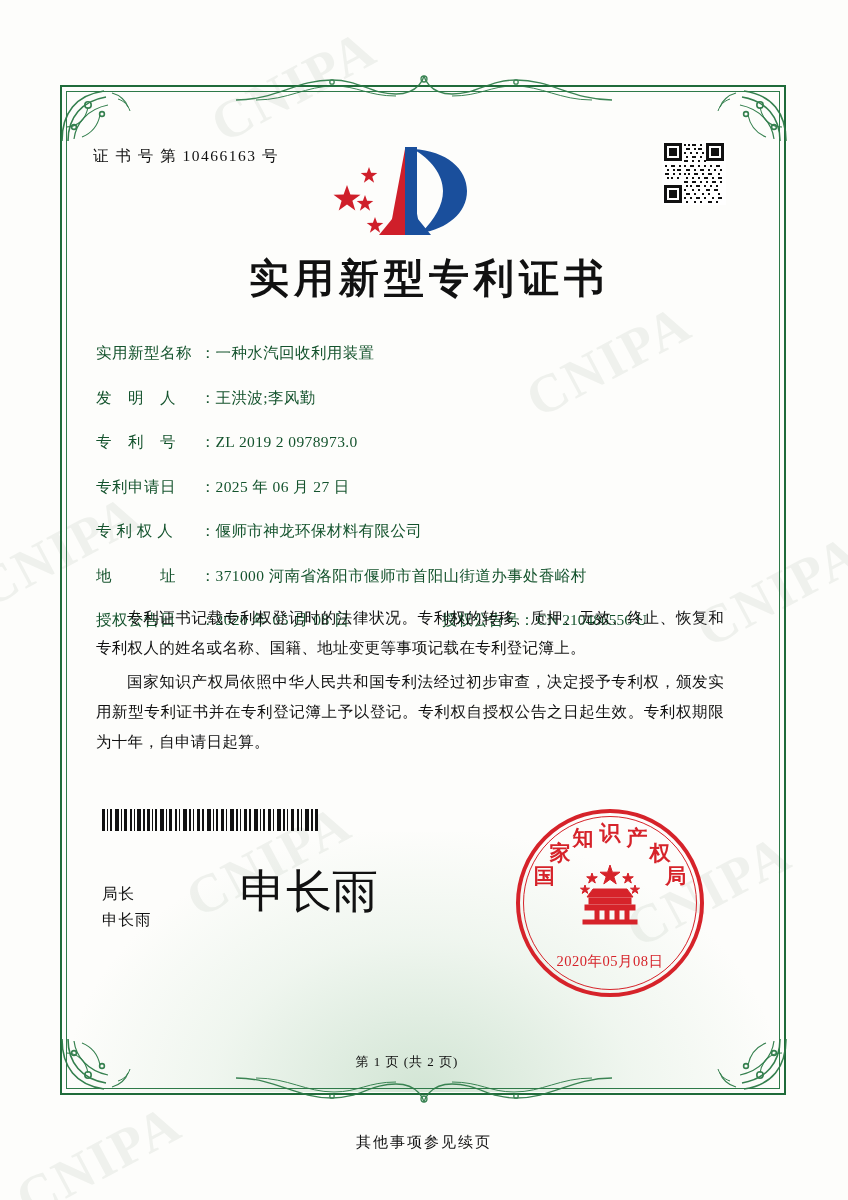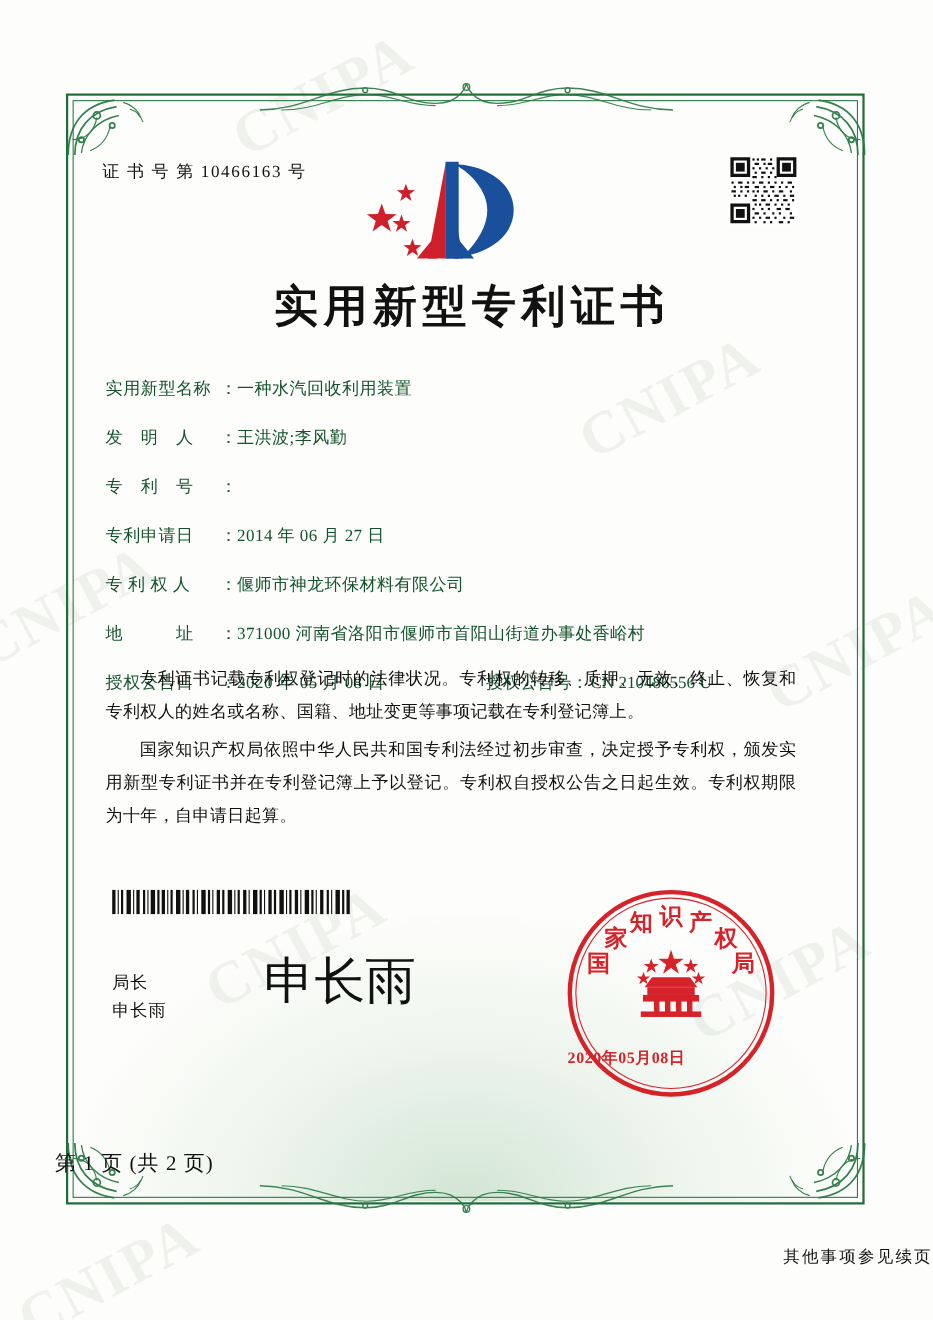--- a/index.html
+++ b/index.html
@@ -269,43 +269,44 @@
     width: 86px;
     height: 86px;
     margin-left: -43px;
     margin-top: -50px;
   }
   #seal-date {
     position: absolute;
     left: 0;
     right: 0;
     bottom: 26px;
+    text-align: center;
     color: #d6232a;
     font-size: 14.5px;
     letter-spacing: 0.5px;
     font-family: "Liberation Serif", serif;
-    font-weight: bold;
   }
 
   
   #page-number {
     position: absolute;
     left: 0;
     right: 0;
     bottom: 18px;
-    font-size: 19px;
+    text-align: center;
+    font-size: 13px;
     letter-spacing: 1px;
     color: #111;
   }
   #footer-note {
     position: absolute;
     left: 0;
     right: 0;
     bottom: 48px;
-    text-align: right;
+    text-align: center;
     font-size: 15px;
     letter-spacing: 2px;
     color: #111;
   }
 </style>
 </head>
 <body>
 
 <div id="certificate-page">
 
@@ -538,26 +539,27 @@
 
       <div class="field-row">
         <span class="field-label">发　明　人</span>
         <span class="field-colon">：</span>
         <span class="field-value">王洪波;李风勤</span>
       </div>
 
       <div class="field-row">
         <span class="field-label">专　利　号</span>
         <span class="field-colon">：</span>
+        <span class="field-value">ZL 2019 2 0978973.0</span>
       </div>
 
       <div class="field-row">
         <span class="field-label">专利申请日</span>
         <span class="field-colon">：</span>
-        <span class="field-value">2014 年 06 月 27 日</span>
+        <span class="field-value">2025 年 06 月 27 日</span>
       </div>
 
       <div class="field-row">
         <span class="field-label">专 利 权 人</span>
         <span class="field-colon">：</span>
         <span class="field-value">偃师市神龙环保材料有限公司</span>
       </div>
 
       <div class="field-row">
         <span class="field-label">地　　　址</span>

